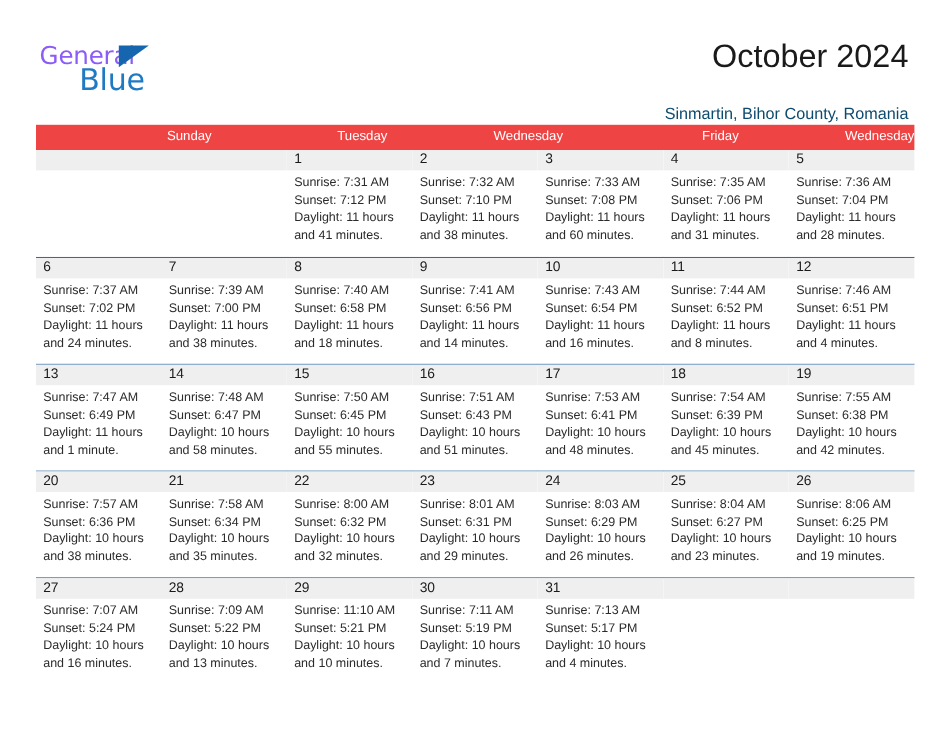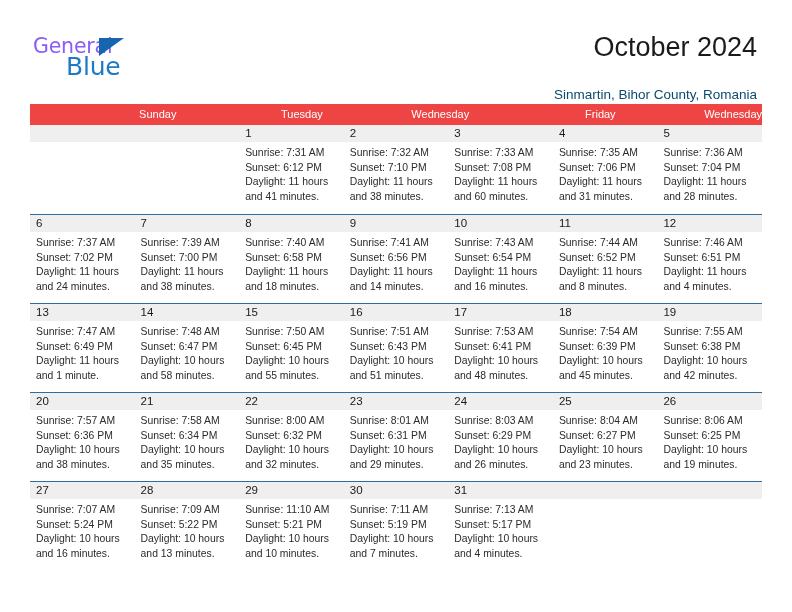--- a/index.html
+++ b/index.html
@@ -204,21 +204,21 @@
             <div class="daynum-band">
               <span class="daynum"></span>
             </div>
           </div>
           <div class="day-cell filled">
             <div class="daynum-band">
               <span class="daynum">1</span>
             </div>
             <div class="day-info">
               <div>Sunrise: 7:31 AM</div>
-              <div>Sunset: 6:12 PM</div>
+              <div>Sunset: 7:12 PM</div>
               <div>Daylight: 11 hours</div>
               <div>and 41 minutes.</div>
             </div>
           </div>
           <div class="day-cell filled">
             <div class="daynum-band">
               <span class="daynum">2</span>
             </div>
             <div class="day-info">
               <div>Sunrise: 7:32 AM</div>

